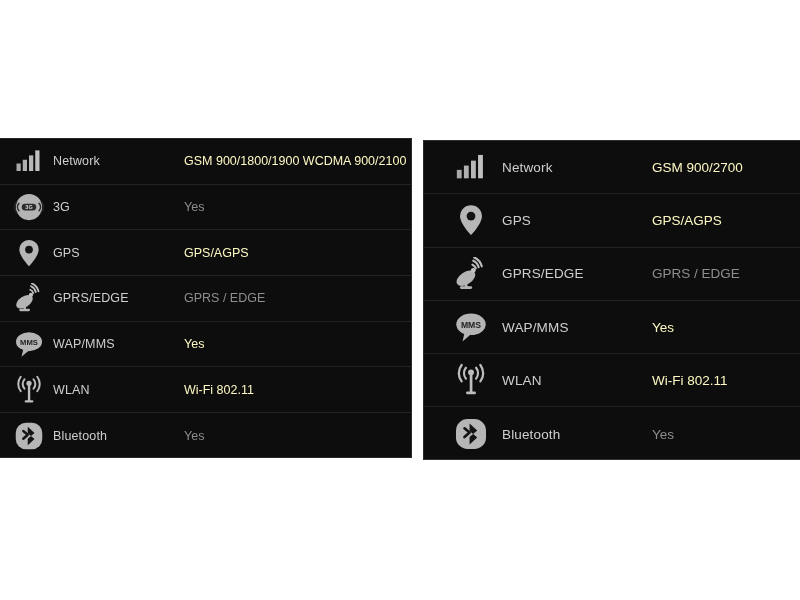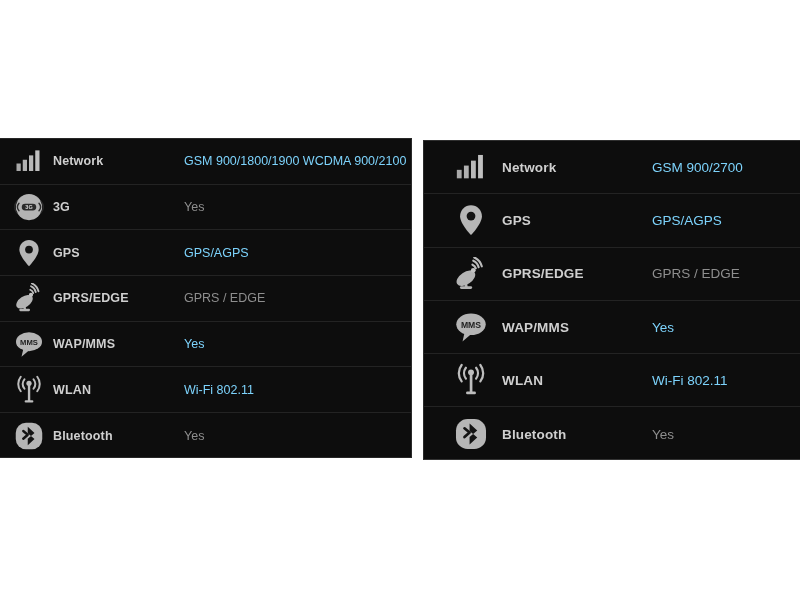--- a/index.html
+++ b/index.html
@@ -59,38 +59,38 @@
   .row-icon {
     flex: 0 0 auto;
     display: flex;
     align-items: flex-end;
     justify-content: center;
   }
   #panel-left  .row-icon { width: 30px; height: 30px; }
   #panel-right .row-icon { width: 34px; height: 34px; }
 
   .row-label {
-    font-weight: bold;
+    font-weight: normal;
     color: #cfcfcf;
     white-space: nowrap;
     letter-spacing: 0.15px;
   }
   #panel-left .row-label {
     font-size: 12.5px;
     margin-left: 9px;
     width: 131px;
   }
   #panel-right .row-label {
     font-size: 13.5px;
     margin-left: 14px;
     width: 150px;
   }
 
   .row-value {
-    color: #7dd3fc;
+    color: #fef9c3;
     white-space: nowrap;
     font-weight: normal;
   }
   #panel-left .row-value  { font-size: 12.5px; }
   #panel-right .row-value { font-size: 13.5px; }
 
   .row-value.dim { color: #8e8e8e; }
 
   svg { display: block; }
 </style>

